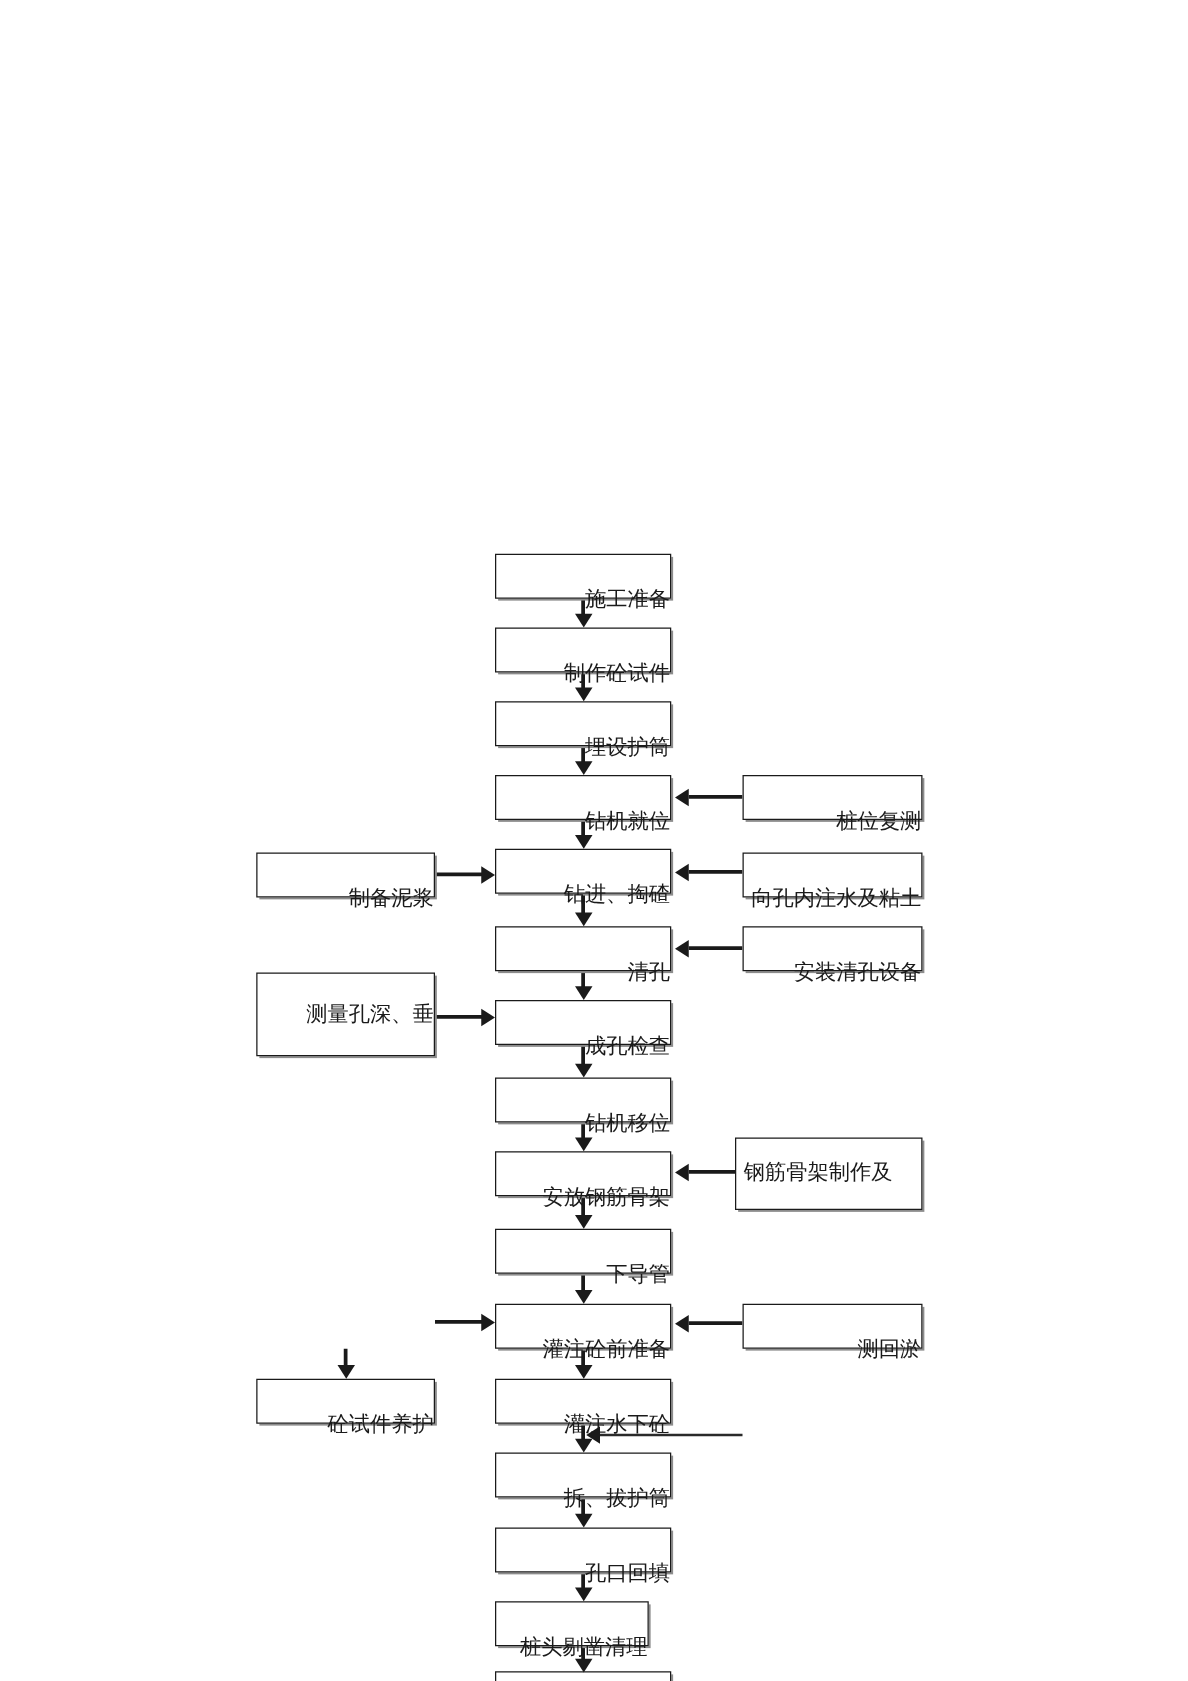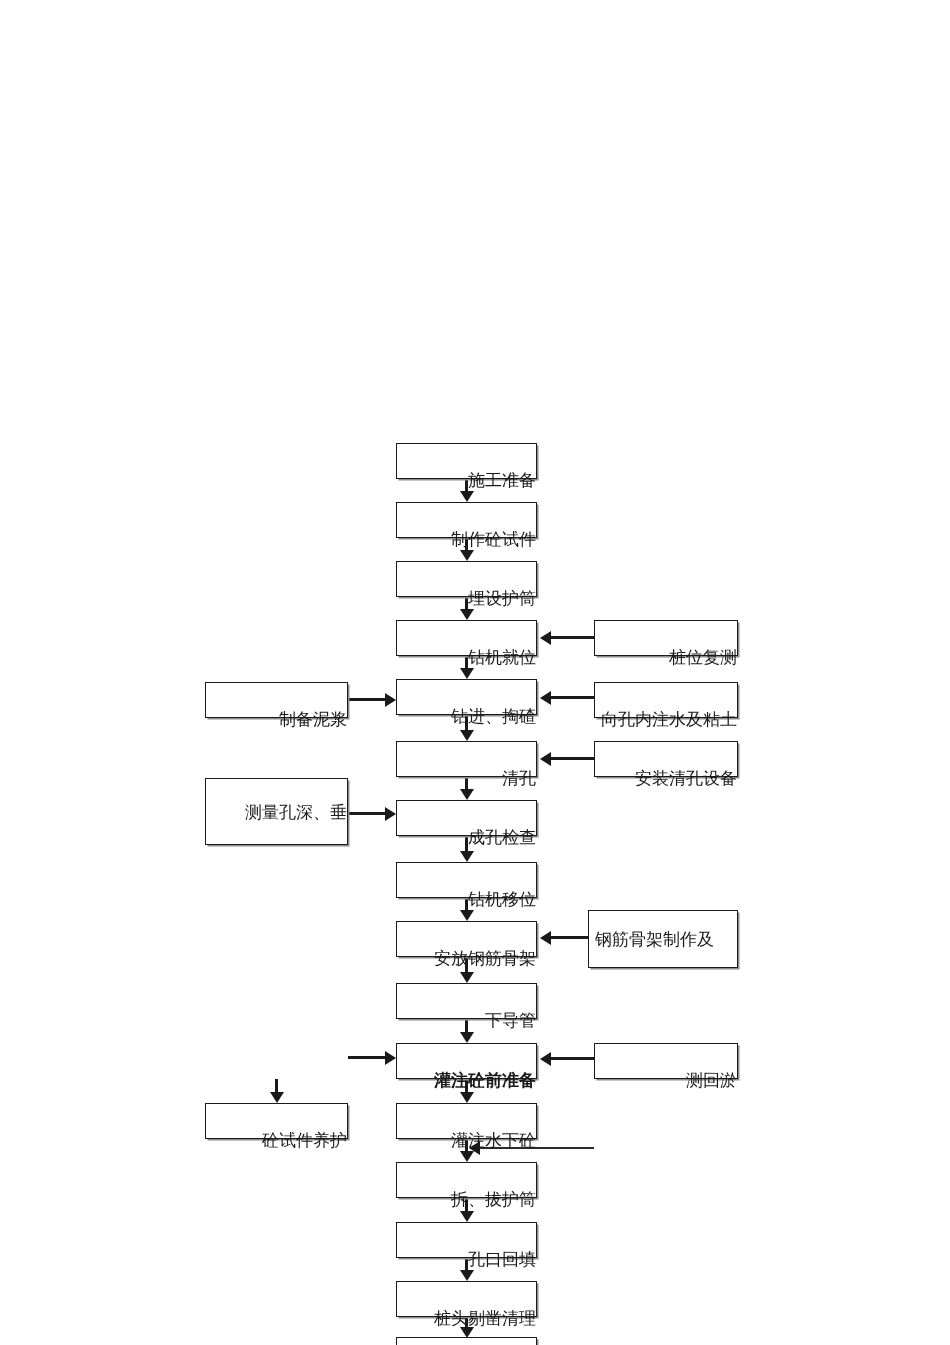--- a/index.html
+++ b/index.html
@@ -108,33 +108,33 @@
   </div>
   <div class="node" style="left:396px; top:862px; width:141px; height:36px;">
     <span class="lbl">钻机移位</span>
   </div>
   <div class="node" style="left:396px; top:921px; width:141px; height:36px;">
     <span class="lbl">安放钢筋骨架</span>
   </div>
   <div class="node" style="left:396px; top:983px; width:141px; height:36px;">
     <span class="lbl">下导管</span>
   </div>
-  <div class="node" style="left:396px; top:1043px; width:141px; height:36px;font-weight:bold;">
+  <div class="node" style="left:396px; top:1043px; width:141px; height:36px;">
     <span class="lbl">灌注砼前准备</span>
   </div>
   <div class="node" style="left:396px; top:1103px; width:141px; height:36px;">
     <span class="lbl">灌注水下砼</span>
   </div>
   <div class="node" style="left:396px; top:1162px; width:141px; height:36px;">
     <span class="lbl">拆、拔护筒</span>
   </div>
   <div class="node" style="left:396px; top:1222px; width:141px; height:36px;">
     <span class="lbl">孔口回填</span>
   </div>
-  <div class="node" style="left:396px; top:1281px; width:141px; height:36px;">
+  <div class="node" style="left:396px; top:1281px; width:123px; height:36px;">
     <span class="lbl">桩头剔凿清理</span>
   </div>
   <div class="node" style="left:396px; top:1337px; width:141px; height:36px;">
     <span class="lbl"></span>
   </div>
 
   <div class="node" style="left:205px; top:682px; width:143px; height:36px;">
     <span class="lbl">制备泥浆</span>
   </div>
   <div class="node tall" style="left:205px; top:778px; width:143px; height:67px;">

